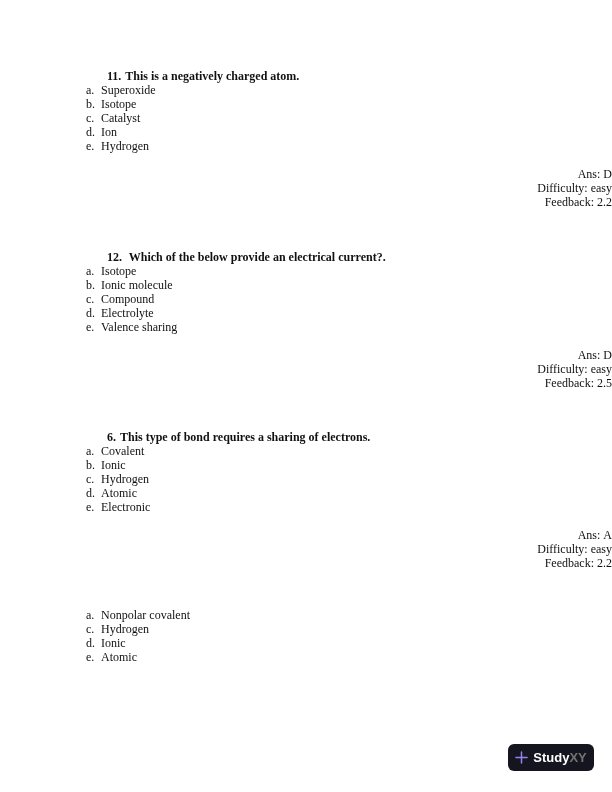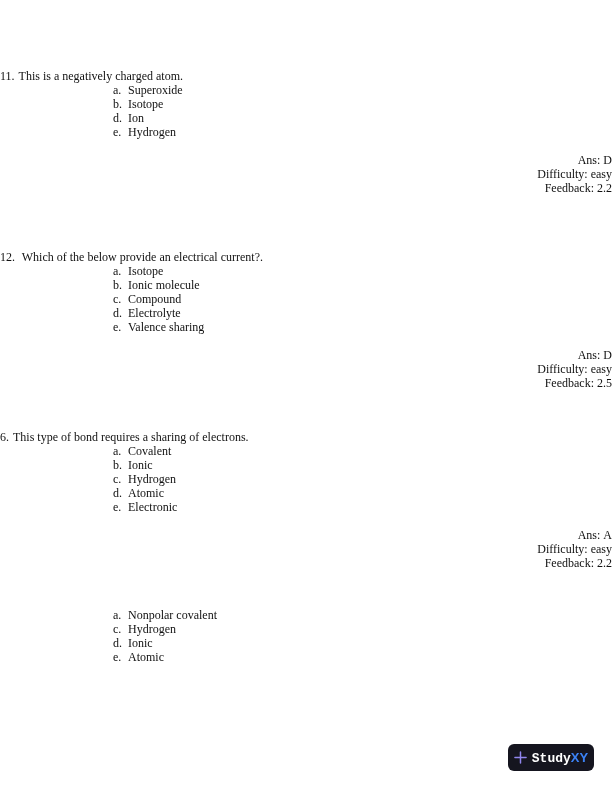--- a/index.html
+++ b/index.html
@@ -21,30 +21,32 @@
     position: absolute;
     inset: 0;
     background: #ffffff;
   }
   .question {
     position: absolute;
     left: 0;
     width: 612px;
   }
   .qline {
+    padding-left: 107px;
     white-space: pre-wrap;
+    font-weight: bold;
   }
   .qnum {
     margin-right: 4px;
   }
   .qtext {
     white-space: pre-wrap;
   }
   .opt {
-    padding-left: 113px;
+    padding-left: 86px;
   }
   .letter {
     display: inline-block;
     width: 15px;
   }
   .gap {
     height: 14px;
   }
   .meta {
     padding-left: 145px;
@@ -64,36 +66,37 @@
     border-radius: 6px;
     display: flex;
     align-items: center;
     justify-content: center;
     gap: 5px;
     font-family: "Liberation Sans", sans-serif;
     font-size: 13px;
     font-weight: 700;
     line-height: 13px;
   }
-  .badge .brand-primary { color: #ffffff; font-family: Liberation Mono, monospace; }
-  .badge .brand-secondary { color: #3b82f6; }
+  .badge .brand-primary { color: #ffffff; }
+  .badge .brand-secondary { color: #737373; }
   .plus-icon-wrap {
     display: inline-flex;
     align-items: center;
   }
 </style>
 </head>
 <body>
 
 <div class="page">
 
   <div class="question" style="top:69px">
     <div class="qline"><span class="qnum">11.</span><span class="qtext">This is a negatively charged atom.</span></div>
     <div class="opt"><span class="letter">a.</span><span class="otext">Superoxide</span></div>
     <div class="opt"><span class="letter">b.</span><span class="otext">Isotope</span></div>
+    <div class="opt"><span class="letter">c.</span><span class="otext">Catalyst</span></div>
     <div class="opt"><span class="letter">d.</span><span class="otext">Ion</span></div>
     <div class="opt"><span class="letter">e.</span><span class="otext">Hydrogen</span></div>
     <div class="gap"></div>
     <div class="meta"><span class="label">Ans:</span><span>D</span></div>
     <div class="meta"><span class="label">Difficulty:</span><span>easy</span></div>
     <div class="meta"><span class="label">Feedback:</span><span>2.2</span></div>
   </div>
 
   <div class="question" style="top:250px">
     <div class="qline"><span class="qnum">12.</span><span class="qtext"> Which of the below provide an electrical current?.</span></div>

